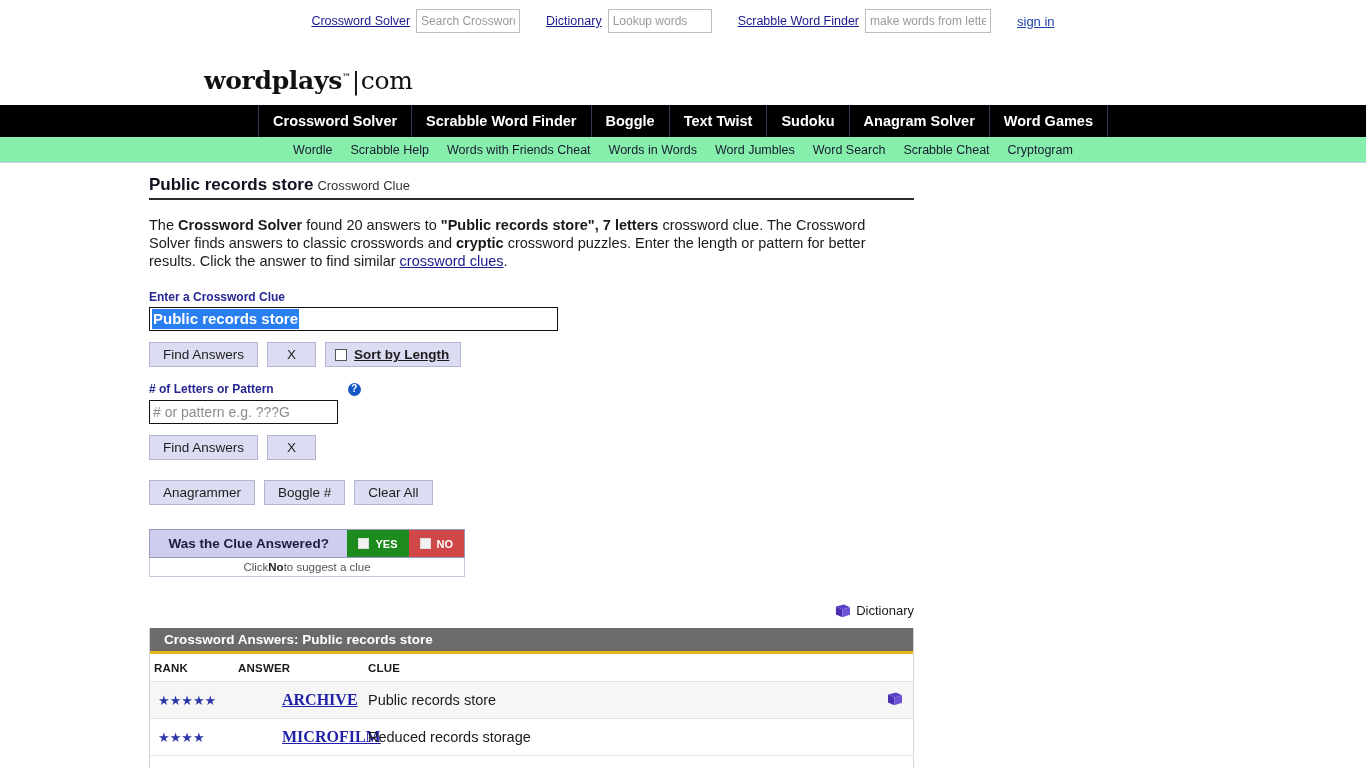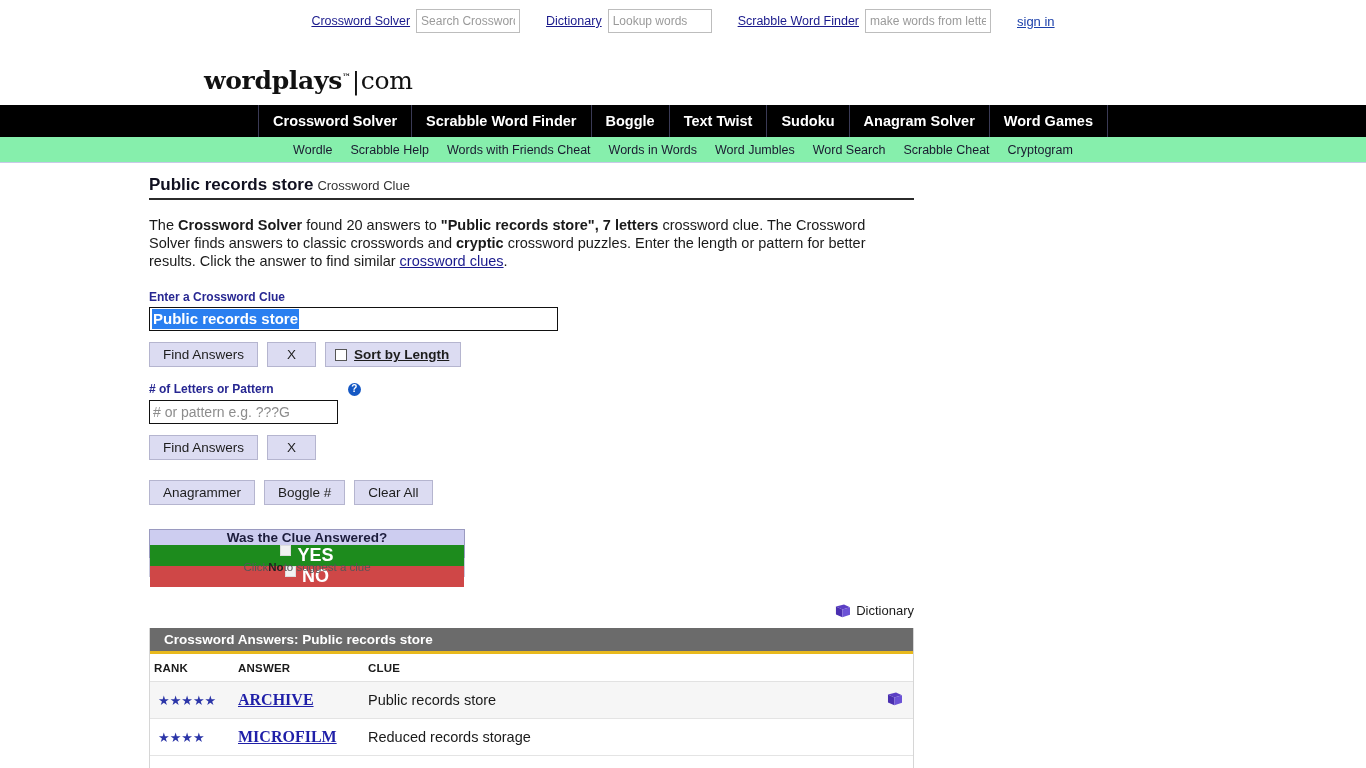--- a/index.html
+++ b/index.html
@@ -237,39 +237,39 @@
     align-items: center;
     padding-left: 3px;
   }
 
   .answered-wrap { margin-top: 24px; }
   .answered {
     display: flex;
     width: 316px;
     height: 29px;
     border: 1px solid #9a9ac0;
-    flex-direction: column;
   }
   .answered .q {
     background: #cdcdf0;
     flex: 1;
     display: flex;
     align-items: center;
     justify-content: center;
     font-size: 13.5px;
     font-weight: bold;
     color: #1c1c3c;
   }
   .answered .yes, .answered .no {
     display: flex;
+    align-items: center;
     justify-content: center;
     gap: 6px;
     color: #fff;
     font-weight: bold;
-    font-size: 18px;
+    font-size: 11px;
     padding: 0 11px;
   }
   .answered .yes { background: #1d8b1d; }
   .answered .no  { background: #cf4747; }
   .answered .cbox2 {
     width: 11px; height: 11px;
     background: #f2f2f2;
     border: 1px solid #ddd;
     display: inline-block;
   }
@@ -345,20 +345,21 @@
     vertical-align: middle;
   }
   tr.row-alt td { background: #f6f6f6; }
   .stars { color: #2b35a8; font-size: 13px; letter-spacing: 0px; padding-left: 4px; }
   .answord {
     color: #1f1fa8;
     font-weight: bold;
     font-size: 16px;
     text-decoration: underline;
     font-family: "Liberation Serif", serif;
+    margin-left: 44px;
   }
   td.ans-cell { text-align: left; }
   td.icon-cell { text-align: right; padding-right: 10px; }
   tr.row-empty td { height: 32px; border-bottom: none; }
 </style>
 </head>
 <body>
 
 <div class="topbar">
   <a class="tlink" href="#">Crossword Solver</a>

